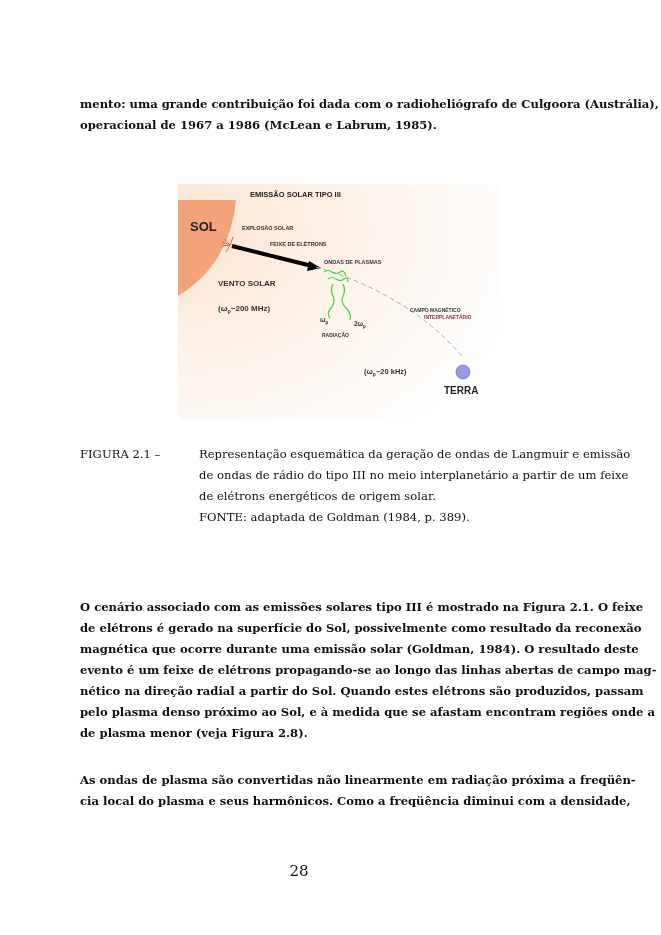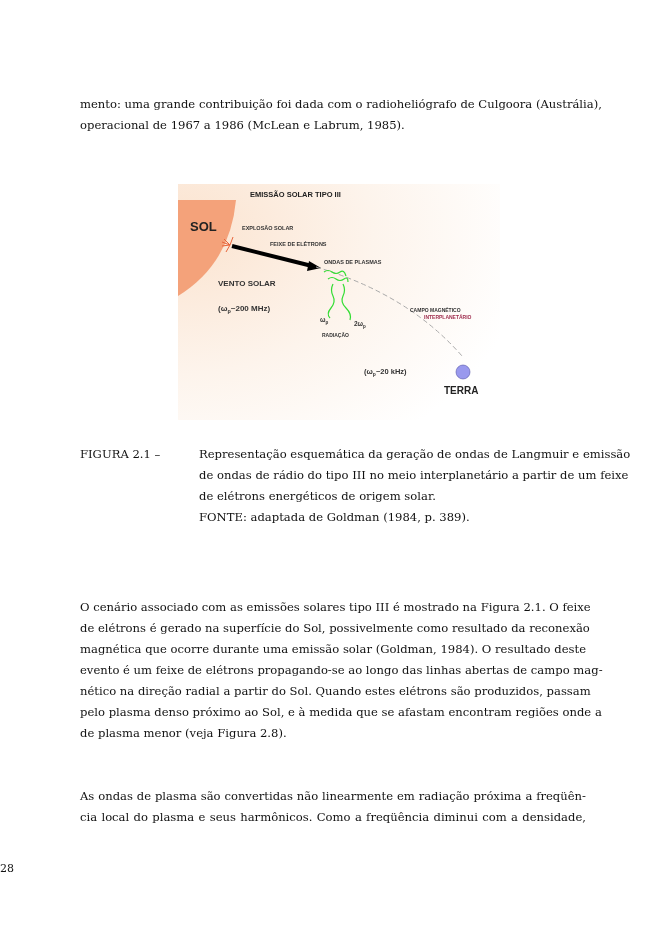--- a/index.html
+++ b/index.html
@@ -1,35 +1,35 @@
 <!DOCTYPE html>
 <html><head>
 <meta charset="utf-8">
 <style>
   html, body { margin: 0; padding: 0; background: #ffffff; }
   body { width: 661px; height: 935px; position: relative; overflow: hidden;
          font-family: "DejaVu Serif", "Liberation Serif", serif; color: #111; }
   .para { position: absolute; left: 80px; width: 506px; font-size: 11.6px; line-height: 21px;
           text-align: justify; }
-  .para .line { display: block; white-space: nowrap; text-align-last: justify; height: 21px; }
+  .para .line { display: block; white-space: nowrap; text-align-last: justify; height: 21px; font-weight: bold; }
   .para .line.last { text-align-last: left; }
   #p-top { top: 94px; }
   #p-main1 { top: 597px; }
-  #p-main2 { top: 770px; margin-top: 16px; }
+  #p-main2 { top: 770px; }
 
   #figure { position: absolute; left: 178px; top: 184px; width: 322px; height: 236px; }
   #figure svg { width: 100%; height: 100%; display: block; }
 
   #caption { position: absolute; left: 80px; top: 444px; width: 506px; font-size: 11.6px; line-height: 21px; }
   #caption .label { position: absolute; left: 0; top: 0; white-space: nowrap; text-align: center; }
   #caption .body { position: absolute; left: 91px; top: 0; width: 415px; }
   #caption .body .line { display: block; white-space: nowrap; text-align-last: justify; height: 21px; margin-left: 28px; }
   #caption .body .line.last { text-align-last: left; }
 
-  #page-number { position: absolute; left: 0; width: 598px; top: 862px; font-size: 11px; }
+  #page-number { position: absolute; left: 0; width: 598px; top: 862px; text-align: center; font-size: 15px; }
   .svgtxt { font-family: "Liberation Sans", sans-serif; font-weight: bold; }
 </style>
 </head>
 <body>
 
 <div class="para" id="p-top">
   <span class="line">mento: uma grande contribuição foi dada com o radioheliógrafo de Culgoora (Austrália),</span>
   <span class="line last">operacional de 1967 a 1986 (McLean e Labrum, 1985).</span>
 </div>
 

